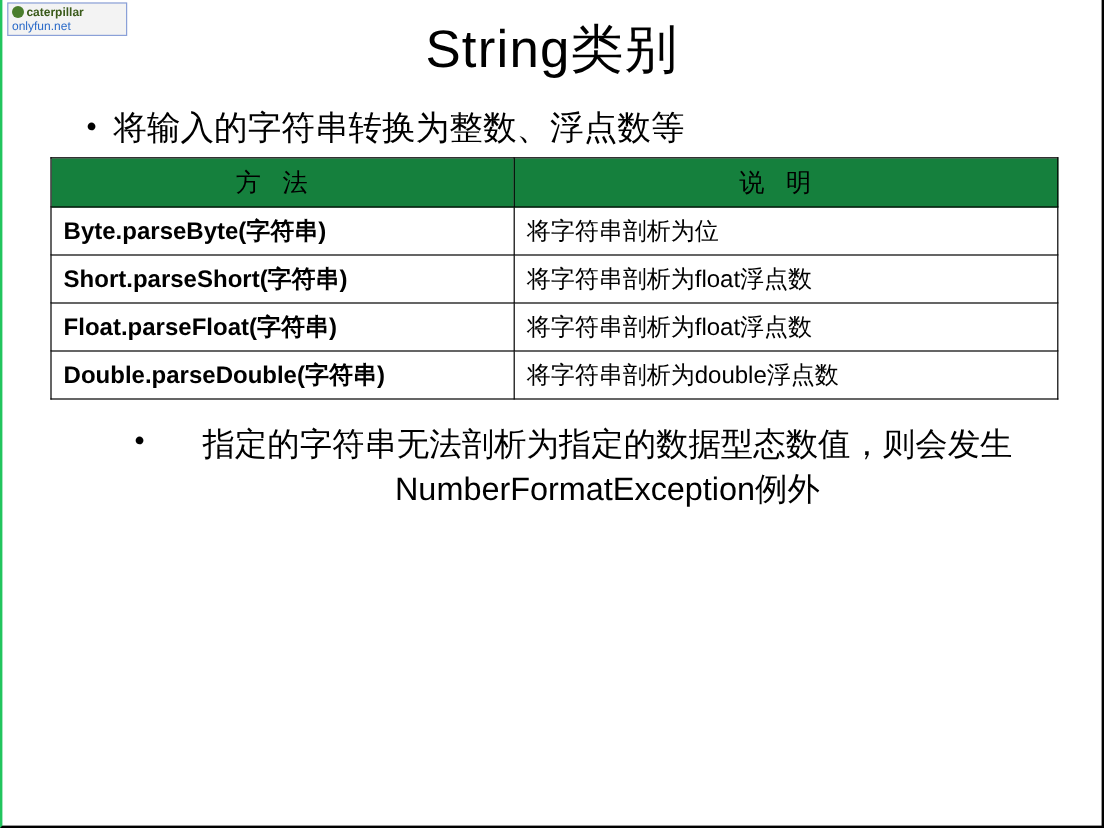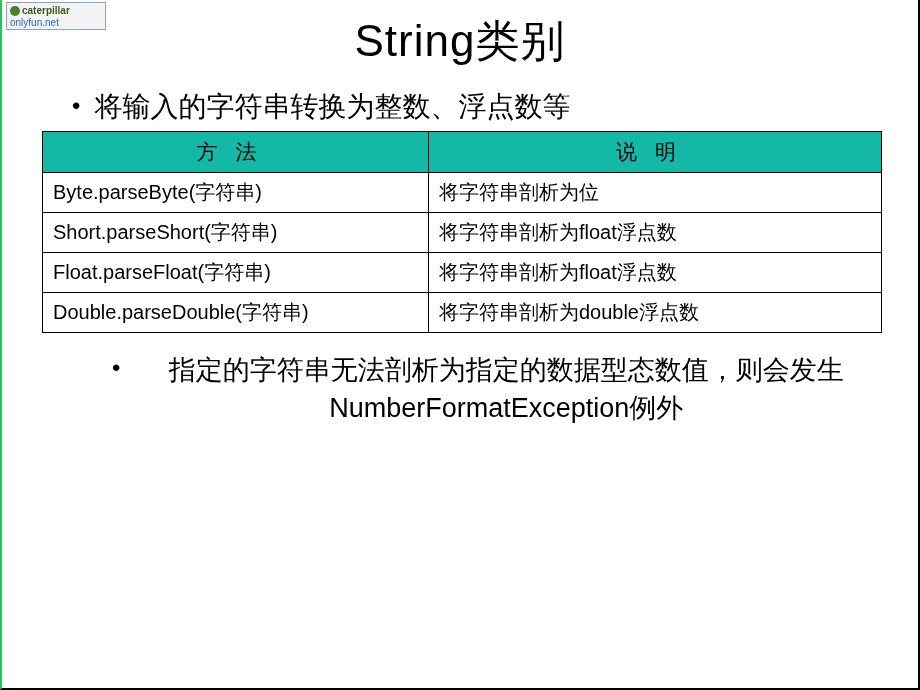--- a/index.html
+++ b/index.html
@@ -76,27 +76,27 @@
     margin: 4px 0 18px 0;
   }
   table.methods th, table.methods td {
     border: 1px solid #000;
     padding: 6px 10px;
     font-size: 20px;
     text-align: left;
     vertical-align: middle;
   }
   table.methods th {
-    background: #14b8a6;
+    background: #15803d;
     text-align: center;
     font-weight: normal;
     letter-spacing: 18px;
     font-size: 21px;
   }
-  table.methods td.col-method { width: 46%; }
+  table.methods td.col-method { width: 46%; font-weight: bold; }
   table.methods td.col-desc  { width: 54%; }
 </style>
 </head>
 <body>
 
 <div class="slide">
 
   <div class="watermark">
     <div class="line1">
       <span class="bug"></span><span>caterpillar</span>

